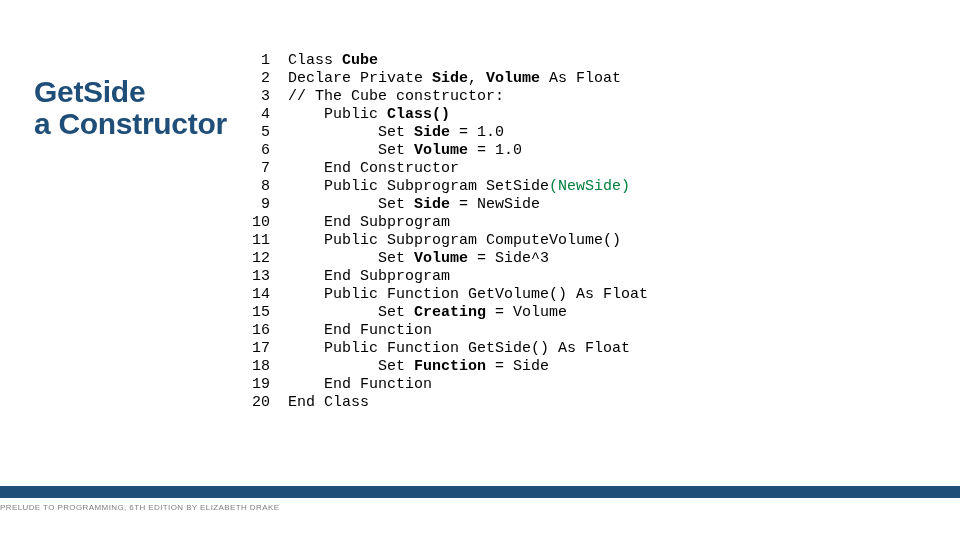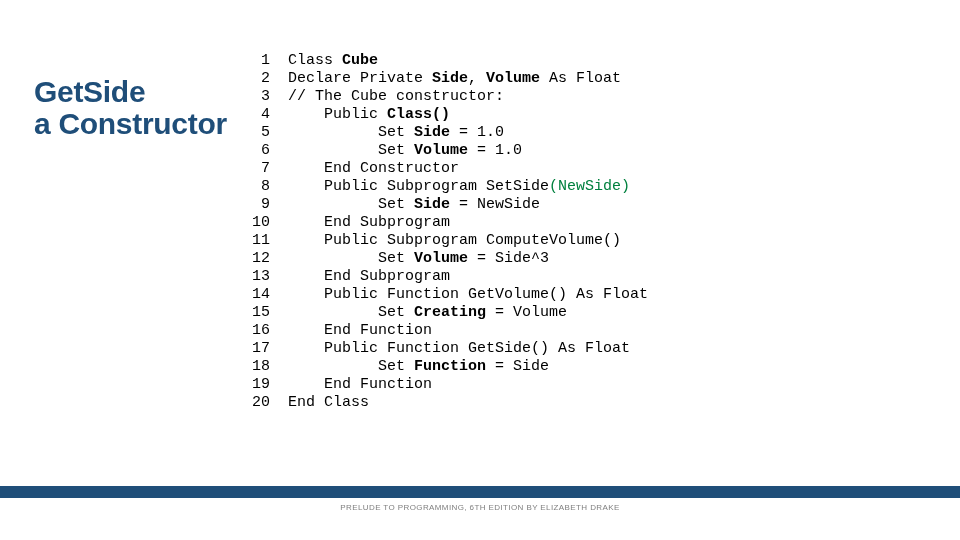--- a/index.html
+++ b/index.html
@@ -3,21 +3,21 @@
 <meta charset="utf-8">
 <style>
   * { margin: 0; padding: 0; box-sizing: border-box; }
   html, body { width: 960px; height: 540px; background: #fff; font-family: Arial, sans-serif; overflow: hidden; }
   .slide { position: relative; width: 960px; height: 540px; }
   .title { position: absolute; left: 34px; top: 76px; font-family: "Arial Black", Arial, sans-serif; font-weight: 900; font-size: 30px; line-height: 1.08; color: #1f4e79; letter-spacing: -0.3px; }
   .code { position: absolute; left: 252px; top: 52px; font-family: "Courier New", monospace; font-size: 15px; line-height: 1.2; color: #000; white-space: pre; }
   .code .green { color: #00803e; text-align: center; }
   .code .bold { font-weight: 700; }
   .footer-bar { position: absolute; left: 0; bottom: 42px; width: 960px; height: 12px; background: #1f4e79; }
-  .footer-text { position: absolute; left: 0; bottom: 28px; width: 960px; text-align: center; font-size: 8px; letter-spacing: 0.4px; color: #7f7f7f; }
+  .footer-text { position: absolute; left: 0; bottom: 28px; width: 960px; font-size: 8px; letter-spacing: 0.4px; color: #7f7f7f; }
 </style>
 </head>
 <body>
 
 <div class="slide">
   <div class="title">
     <span>GetSide</span><br>
     <span>a Constructor</span>
   </div>
 

